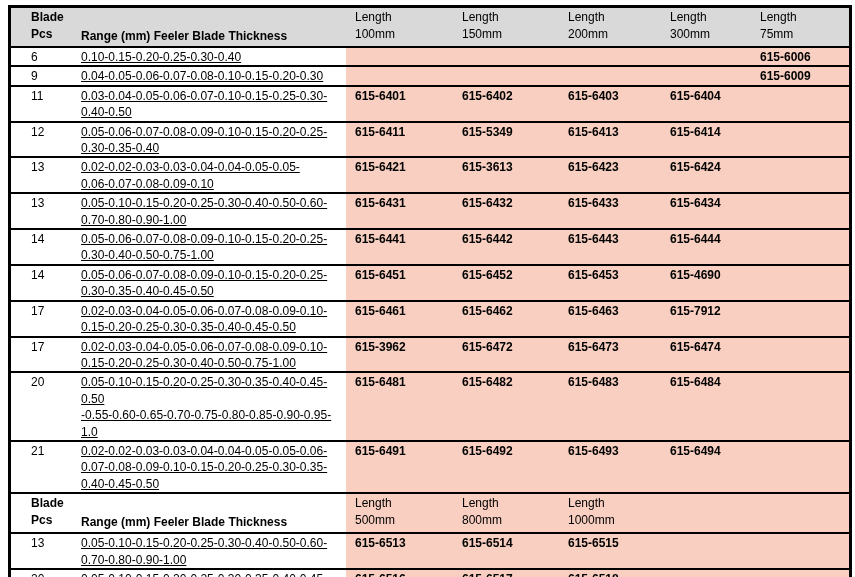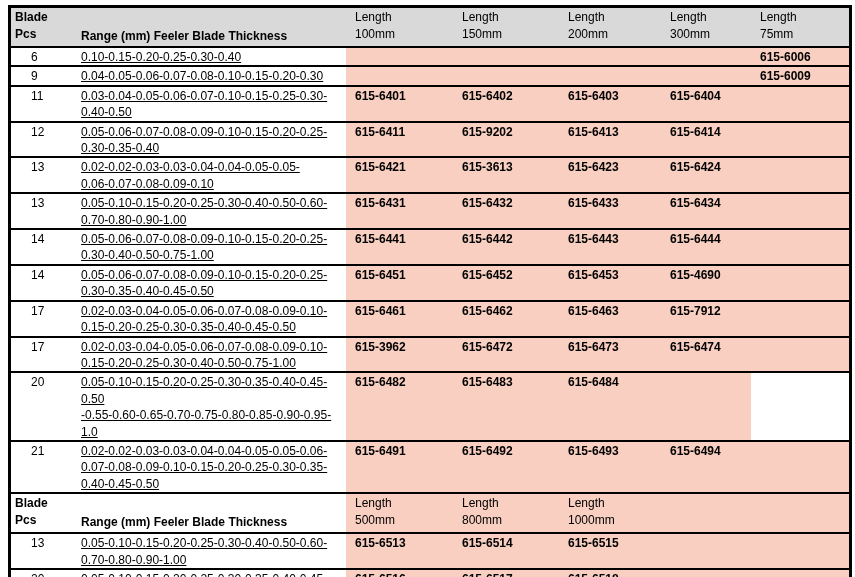--- a/index.html
+++ b/index.html
@@ -22,21 +22,21 @@
   .hd2{min-height:38px;line-height:17px;background:#fff;}
   .r1{min-height:16px;}
   .r2{min-height:33px;}
   .r3{min-height:49px;}
   .row > div{padding-top:1px;}
   .c0{padding-left:20px;}
   .c1{white-space:pre-line;text-decoration:underline;}
   .p{padding-left:9px;font-weight:bold;}
   .pk{background:#f8cfc0;}
   .pad4{padding-top:4px;}
-  .h0{padding-left:4px;white-space:pre-line;font-weight:bold;padding-top:2px;}
+  .h0{padding-left:20px;white-space:pre-line;font-weight:bold;padding-top:2px;}
   .h1{font-weight:bold;display:flex;align-items:flex-end;padding-bottom:1px;}
   .hl{padding-left:9px;font-weight:normal;white-space:pre-line;padding-top:2px;}
 </style>
 </head>
 <body>
 
 <div class="tbl">
 
   <div class="row hd">
     <div class="h0">Blade
@@ -83,21 +83,21 @@
     <div class="p pk">615-6403</div>
     <div class="p pk pad4">615-6404</div>
     <div class="p pk"></div>
   </div>
 
   <div class="row r2">
     <div class="c0">12</div>
     <div class="c1">0.05-0.06-0.07-0.08-0.09-0.10-0.15-0.20-0.25-
 0.30-0.35-0.40</div>
     <div class="p pk">615-6411</div>
-    <div class="p pk">615-9202</div>
+    <div class="p pk">615-5349</div>
     <div class="p pk">615-6413</div>
     <div class="p pk pad4">615-6414</div>
     <div class="p pk"></div>
   </div>
 
   <div class="row r2">
     <div class="c0">13</div>
     <div class="c1">0.02-0.02-0.03-0.03-0.04-0.04-0.05-0.05-
 0.06-0.07-0.08-0.09-0.10</div>
     <div class="p pk">615-6421</div>
@@ -159,20 +159,21 @@
     <div class="p pk">615-6472</div>
     <div class="p pk">615-6473</div>
     <div class="p pk pad4">615-6474</div>
     <div class="p pk"></div>
   </div>
 
   <div class="row r2">
     <div class="c0">20</div>
     <div class="c1">0.05-0.10-0.15-0.20-0.25-0.30-0.35-0.40-0.45-0.50
 -0.55-0.60-0.65-0.70-0.75-0.80-0.85-0.90-0.95-1.0</div>
+    <div class="p pk">615-6481</div>
     <div class="p pk">615-6482</div>
     <div class="p pk">615-6483</div>
     <div class="p pk pad4">615-6484</div>
     <div class="p pk"></div>
   </div>
 
   <div class="row r3">
     <div class="c0">21</div>
     <div class="c1">0.02-0.02-0.03-0.03-0.04-0.04-0.05-0.05-0.06-
 0.07-0.08-0.09-0.10-0.15-0.20-0.25-0.30-0.35-

